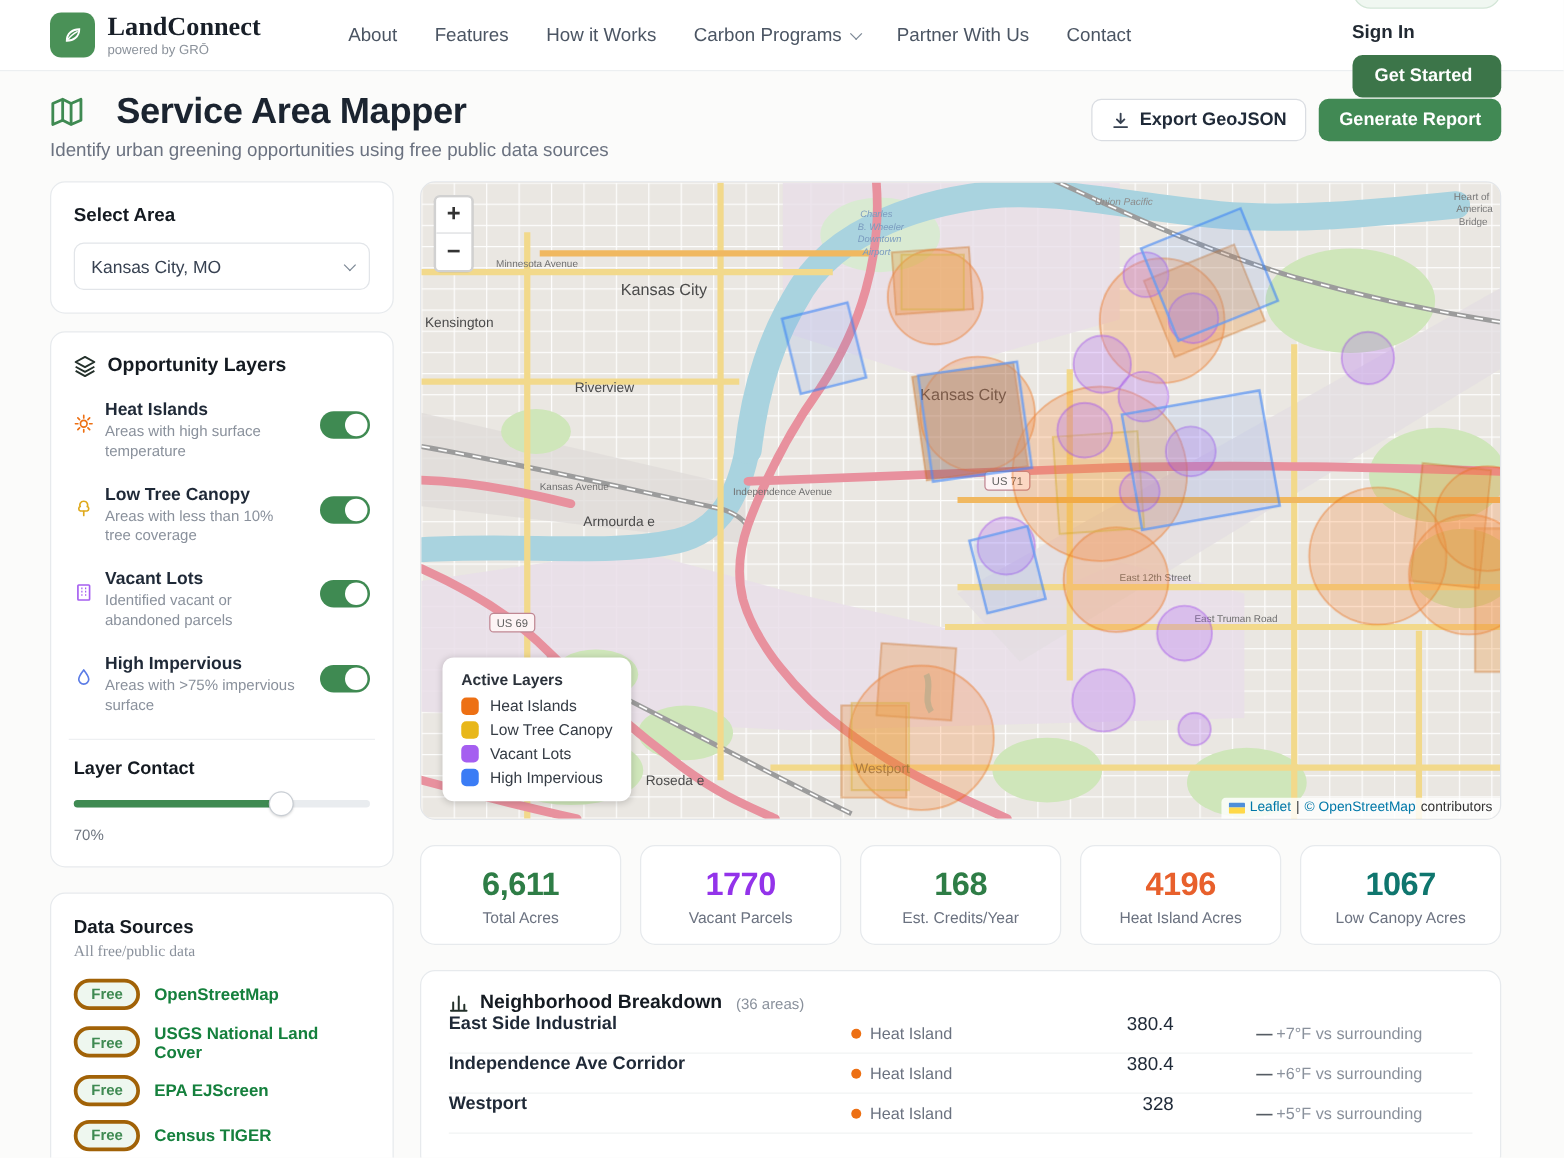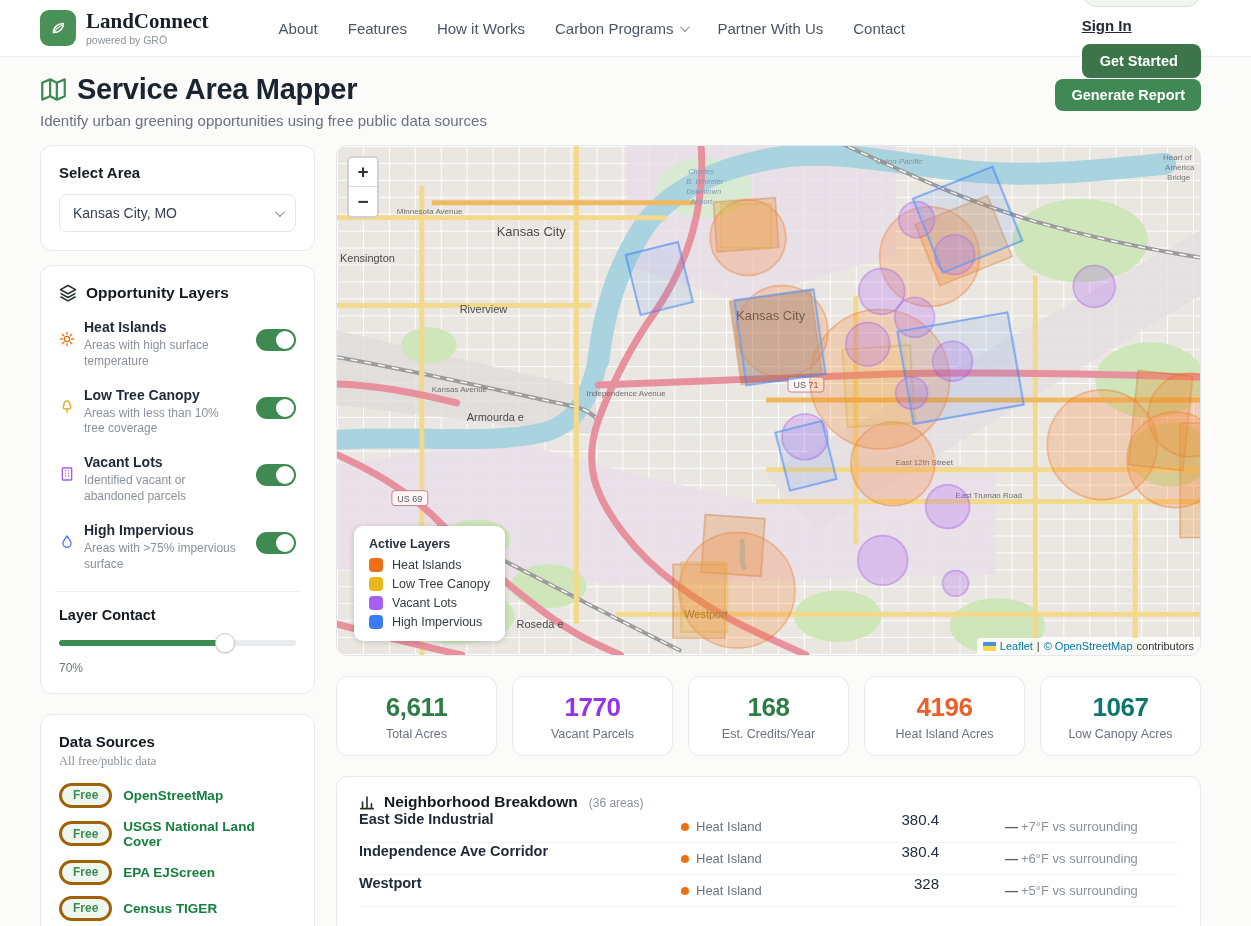--- a/index.html
+++ b/index.html
@@ -16,27 +16,27 @@
     display:flex; align-items:center; justify-content:center; }
   .brand-text .bn { font-family:"Liberation Serif", serif; font-weight:700; font-size:21px; color:#181f28; line-height:1.05; }
   .brand-text .bt { font-size:10.5px; color:#8b929b; margin-top:1px; }
   .nav { display:flex; align-items:center; gap:30px; margin-left:46px; flex:1; }
   .nav-item { font-size:15px; color:#4b5563; cursor:pointer; display:flex; align-items:center; gap:7px; }
   .chev { width:7px; height:7px; border-right:1.7px solid #7b8794; border-bottom:1.7px solid #7b8794;
     transform:rotate(45deg) translateY(-2px); display:inline-block; }
   .hdr-right { display:flex; gap:10px;flex-direction:column; }
   .theme-pill { display:flex; align-items:center; gap:6px; padding:6px 14px; border-radius:999px;
     background:#f0f7f1; border:1px solid #d3e6d7; color:#4a8a58; font-size:13px; font-weight:700; cursor:pointer; }
-  .signin { font-size:15px; font-weight:700; color:#222a33; cursor:pointer;text-decoration:underline; }
+  .signin { font-size:15px; font-weight:700; color:#222a33; cursor:pointer; }
   .btn { border:none; border-radius:8px; font-size:14.5px; font-weight:700; cursor:pointer;
     display:inline-flex; align-items:center; gap:8px; }
   .btn-darkgreen { background:#3c7549; color:#fff; padding:9px 18px; }
   
   .title-wrap { padding:16px 50px 0 40px; display:flex; justify-content:space-between; align-items:flex-start; }
-  .title-row { display:flex; align-items:center; gap:10px; }
+  .title-row { display:flex; align-items:center; gap:26px; }
   .page-title { font-size:29px; font-weight:800; color:#1b2430; letter-spacing:-0.3px; }
   .subtitle { font-size:15px; color:#6b7280; margin-top:6px; }
   .title-actions { display:flex; gap:10px; margin-top:6px; }
   .btn-outline { background:#fff; border:1px solid #dadde2; color:#1f2937; padding:8px 15px; }
   .btn-green { background:#418954; color:#fff; padding:8px 16px; }
   
   .layout { display:flex; gap:21px; padding:16px 50px 0 40px; align-items:flex-start; }
   .sidebar { width:275px; flex:none; display:flex; flex-direction:column; }
   .card { background:#fff; border:1px solid #e7eaed; border-radius:12px; padding:18px 18px; }
   .card + .card { margin-top:14px; }
@@ -149,20 +149,26 @@
     <div class="title-row">
       <svg class="ic" width="27" height="27" viewBox="0 0 24 24" fill="none" stroke="#3f8a52" stroke-width="2" stroke-linejoin="round">
           <path d="M2 6 L9 3 L15 6 L22 3 V18 L15 21 L9 18 L2 21 Z"></path>
           <path d="M9 3 V18 M15 6 V21"></path>
         </svg>
       <span class="page-title">Service Area Mapper</span>
     </div>
     <div class="subtitle">Identify urban greening opportunities using free public data sources</div>
   </div>
   <div class="title-actions">
+    <button class="btn btn-outline">
+      <svg class="ic" width="15" height="15" viewBox="0 0 16 16" fill="none" stroke="#374151" stroke-width="1.6" stroke-linecap="round" stroke-linejoin="round">
+          <path d="M8 2 V9.5 M4.8 7 L8 10.2 L11.2 7 M2.5 13.5 H13.5"></path>
+        </svg>
+      <span>Export GeoJSON</span>
+    </button>
     <button class="btn btn-green">Generate Report</button>
   </div>
 </div>
 
 <div class="layout">
 
   <div class="sidebar">
 
     <div class="card">
       <div class="card-label">Select Area</div>

